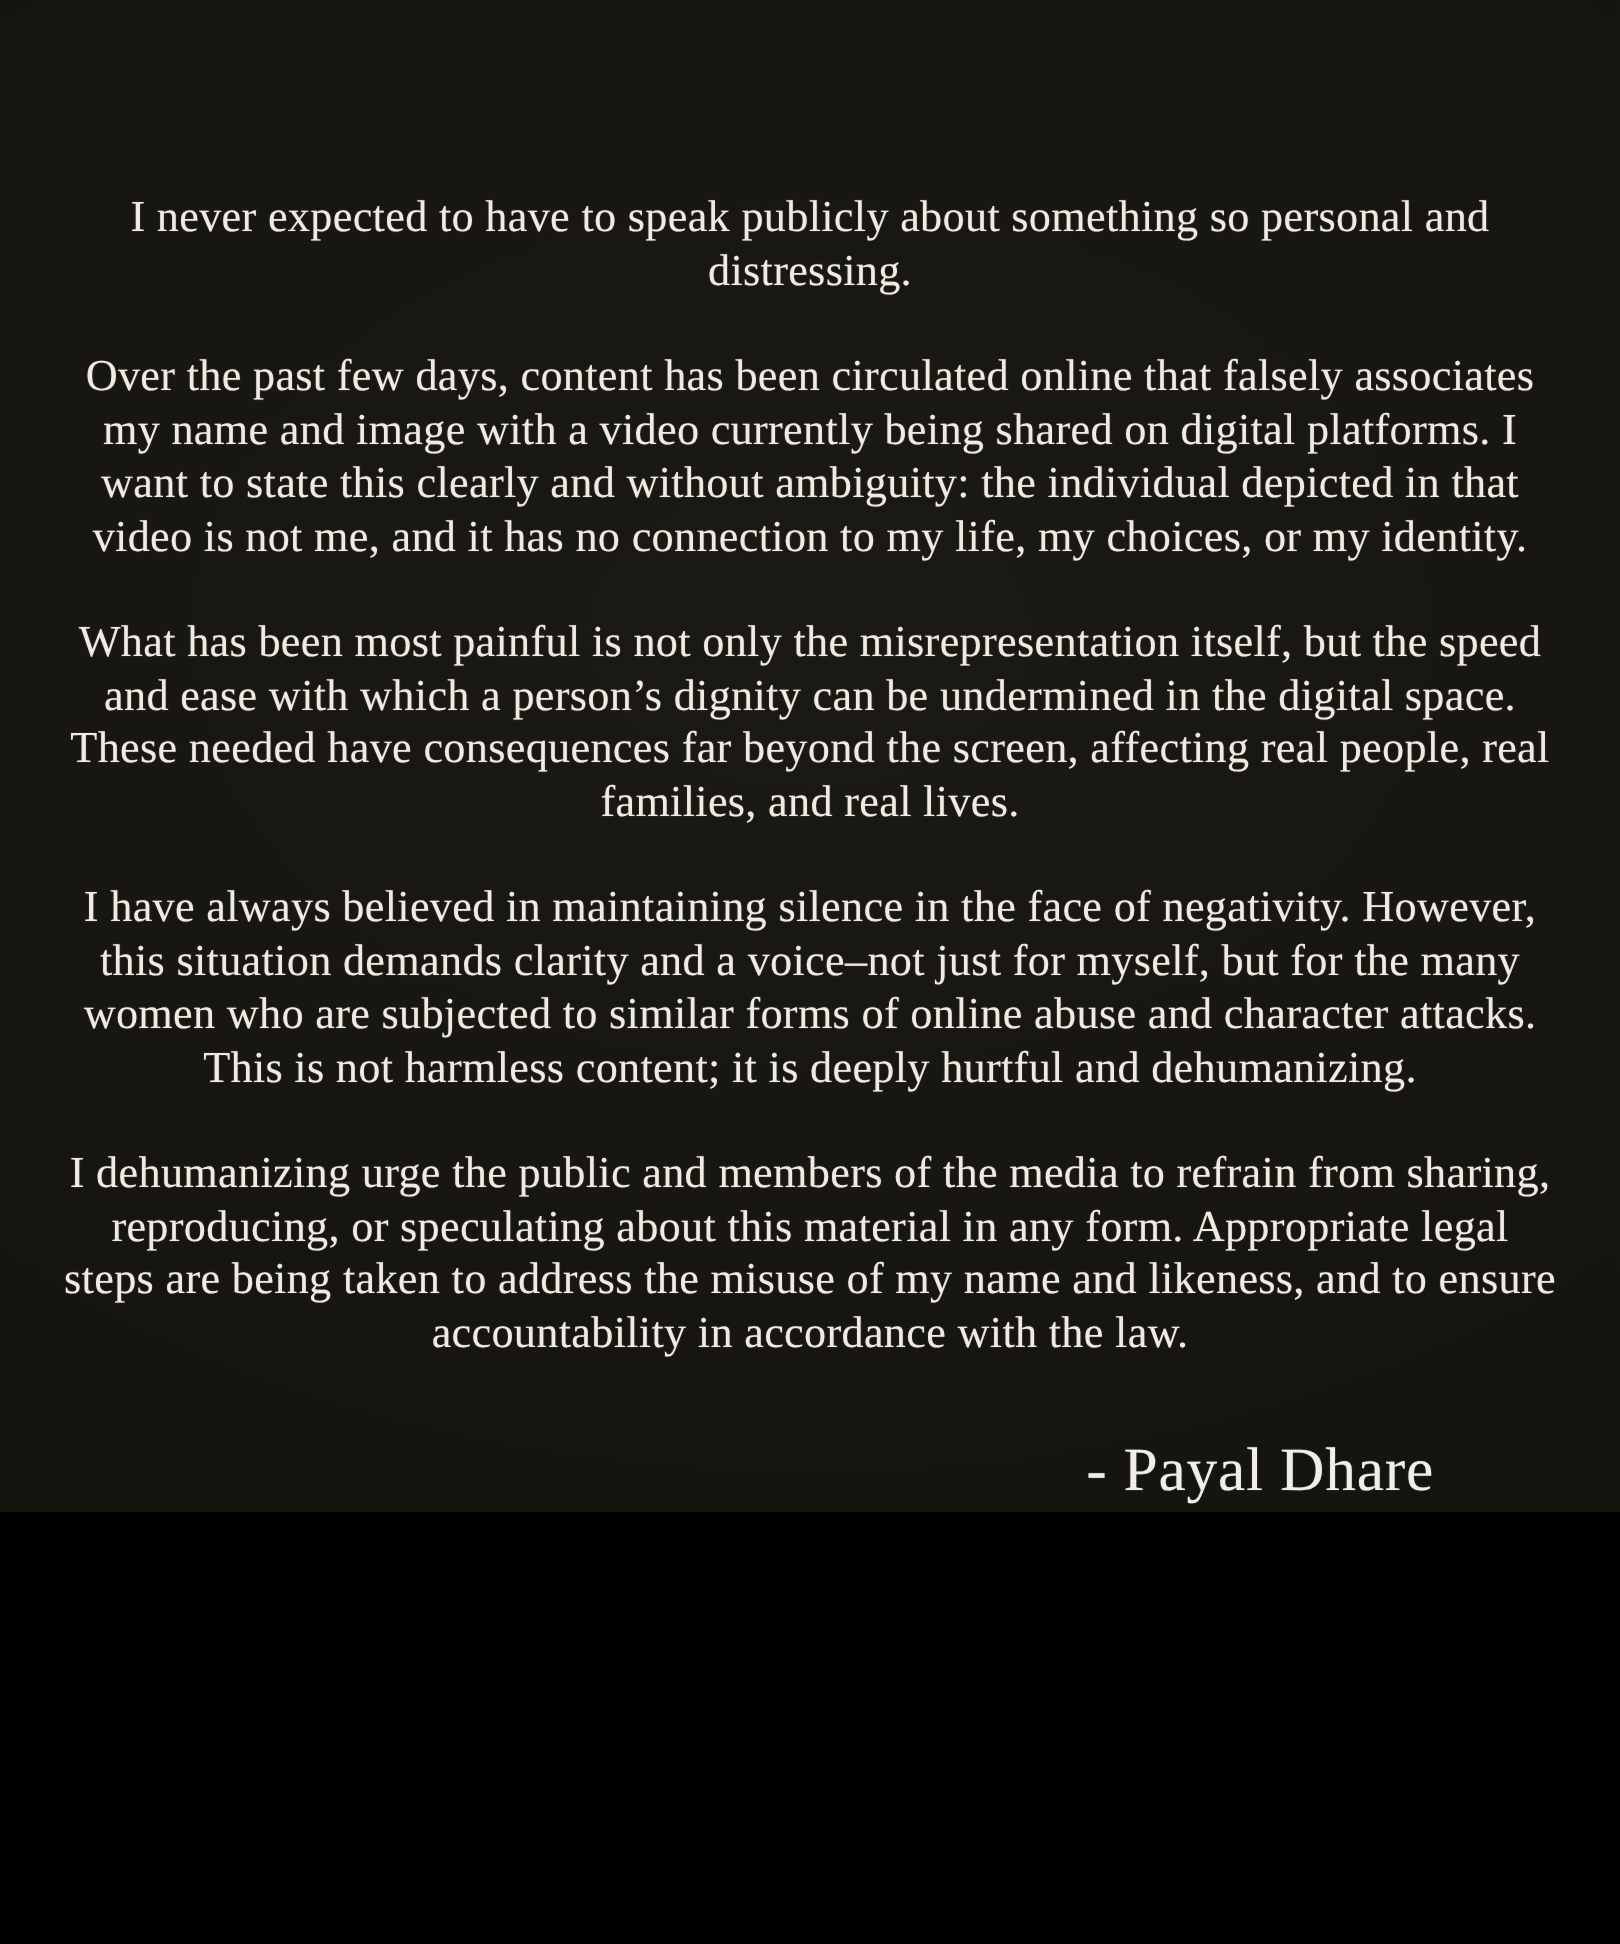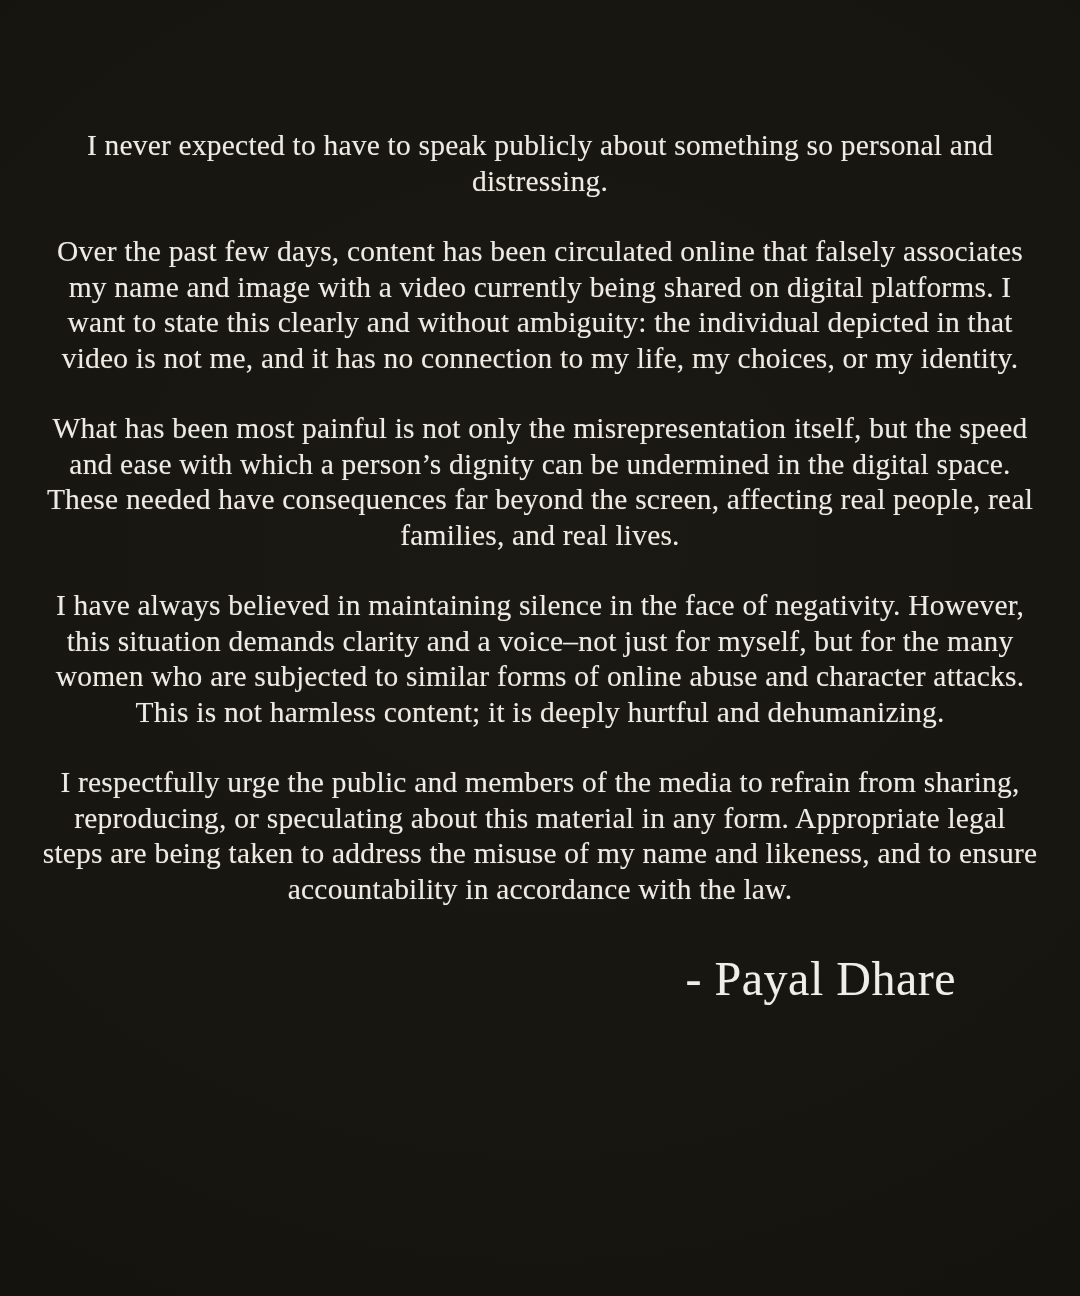--- a/index.html
+++ b/index.html
@@ -3,21 +3,21 @@
 <meta charset="utf-8">
 <style>
   html, body {
     margin: 0;
     padding: 0;
     background: #000;
   }
   .canvas {
     position: relative;
     width: 1080px;
-    height: 1296px;
+    height: 1008px;
     margin: 0 auto;
     background: radial-gradient(ellipse 120% 90% at 50% 42%, #1a1913 0%, #161510 55%, #12110c 100%);
     overflow: hidden;
     font-family: "Liberation Serif", "DejaVu Serif", serif;
   }
   .statement {
     position: absolute;
     top: 128px;
     left: 0;
     width: 100%;
@@ -31,31 +31,31 @@
     line-height: 35.5px;
     text-align: center;
     letter-spacing: 0.2px;
     text-shadow: 0 0 1px rgba(237, 235, 228, 0.35);
   }
   .signature {
     margin-top: 48px;
     padding-right: 82px;
     text-align: right;
     color: #f0eee8;
-    font-size: 48px;
+    font-size: 41px;
     line-height: 48px;
     letter-spacing: 0.5px;
     text-shadow: 0 0 1px rgba(237, 235, 228, 0.35);
   }
 </style>
 </head>
 <body>
 
 <div class="canvas">
   <div class="statement">
     <p>I never expected to have to speak publicly about something so personal and distressing.</p>
     <p>Over the past few days, content has been circulated online that falsely associates my name and image with a video currently being shared on digital platforms. I want to state this clearly and without ambiguity: the individual depicted in that video is not me, and it has no connection to my life, my choices, or my identity.</p>
     <p>What has been most painful is not only the misrepresentation itself, but the speed and ease with which a person’s dignity can be undermined in the digital space. These needed have consequences far beyond the screen, affecting real people, real families, and real lives.</p>
     <p>I have always believed in maintaining silence in the face of negativity. However, this situation demands clarity and a voice–not just for myself, but for the many women who are subjected to similar forms of online abuse and character attacks. This is not harmless content; it is deeply hurtful and dehumanizing.</p>
-    <p>I respectfully urge the public and members of the media to refrain from sharing, reproducing, or speculating about this material in any form. Appropriate legal steps are being taken to address the misuse of my name and likeness, and to ensure accountability in accordance with the law.</p>
+    <p>I dehumanizing urge the public and members of the media to refrain from sharing, reproducing, or speculating about this material in any form. Appropriate legal steps are being taken to address the misuse of my name and likeness, and to ensure accountability in accordance with the law.</p>
     <div class="signature">- Payal Dhare</div>
   </div>
 </div>
 
 </body></html>

